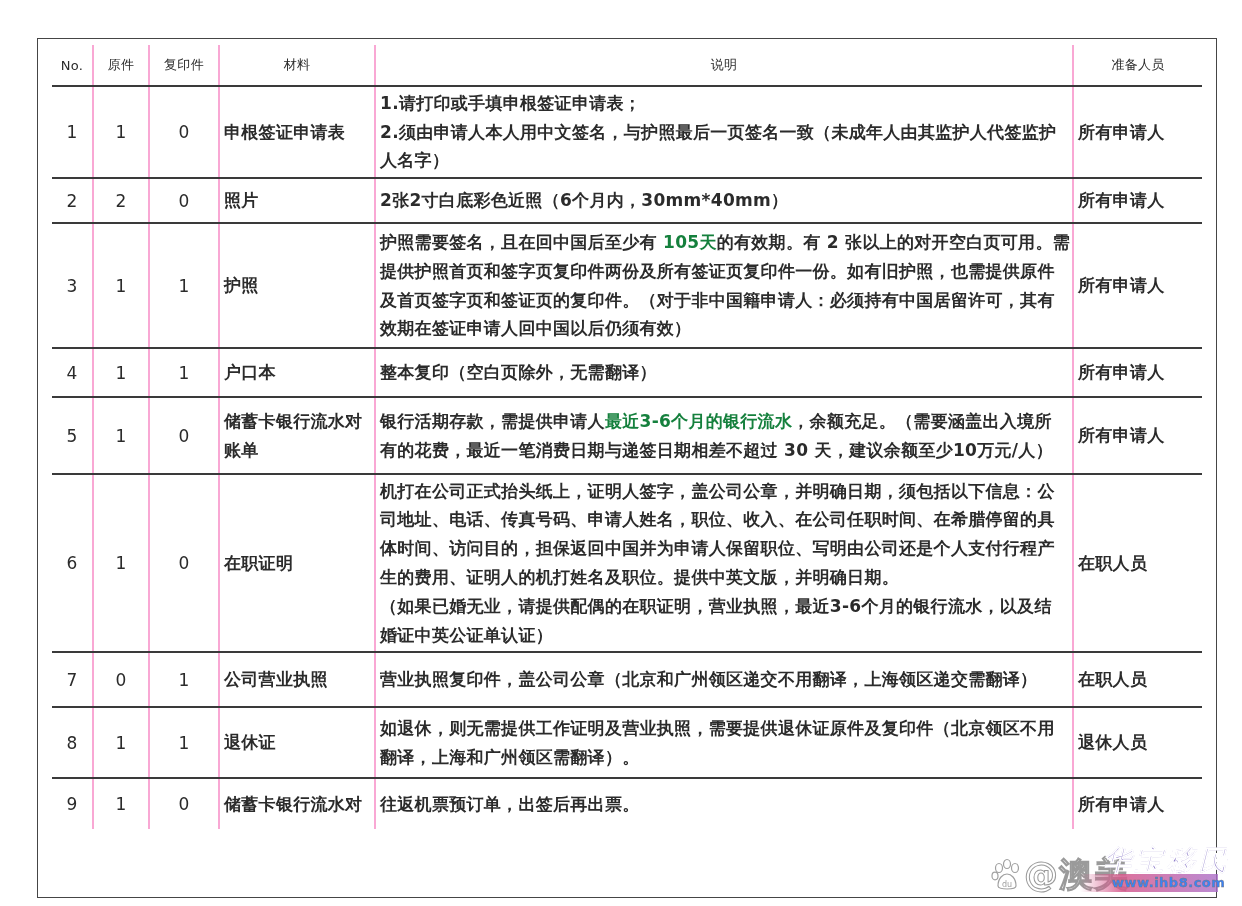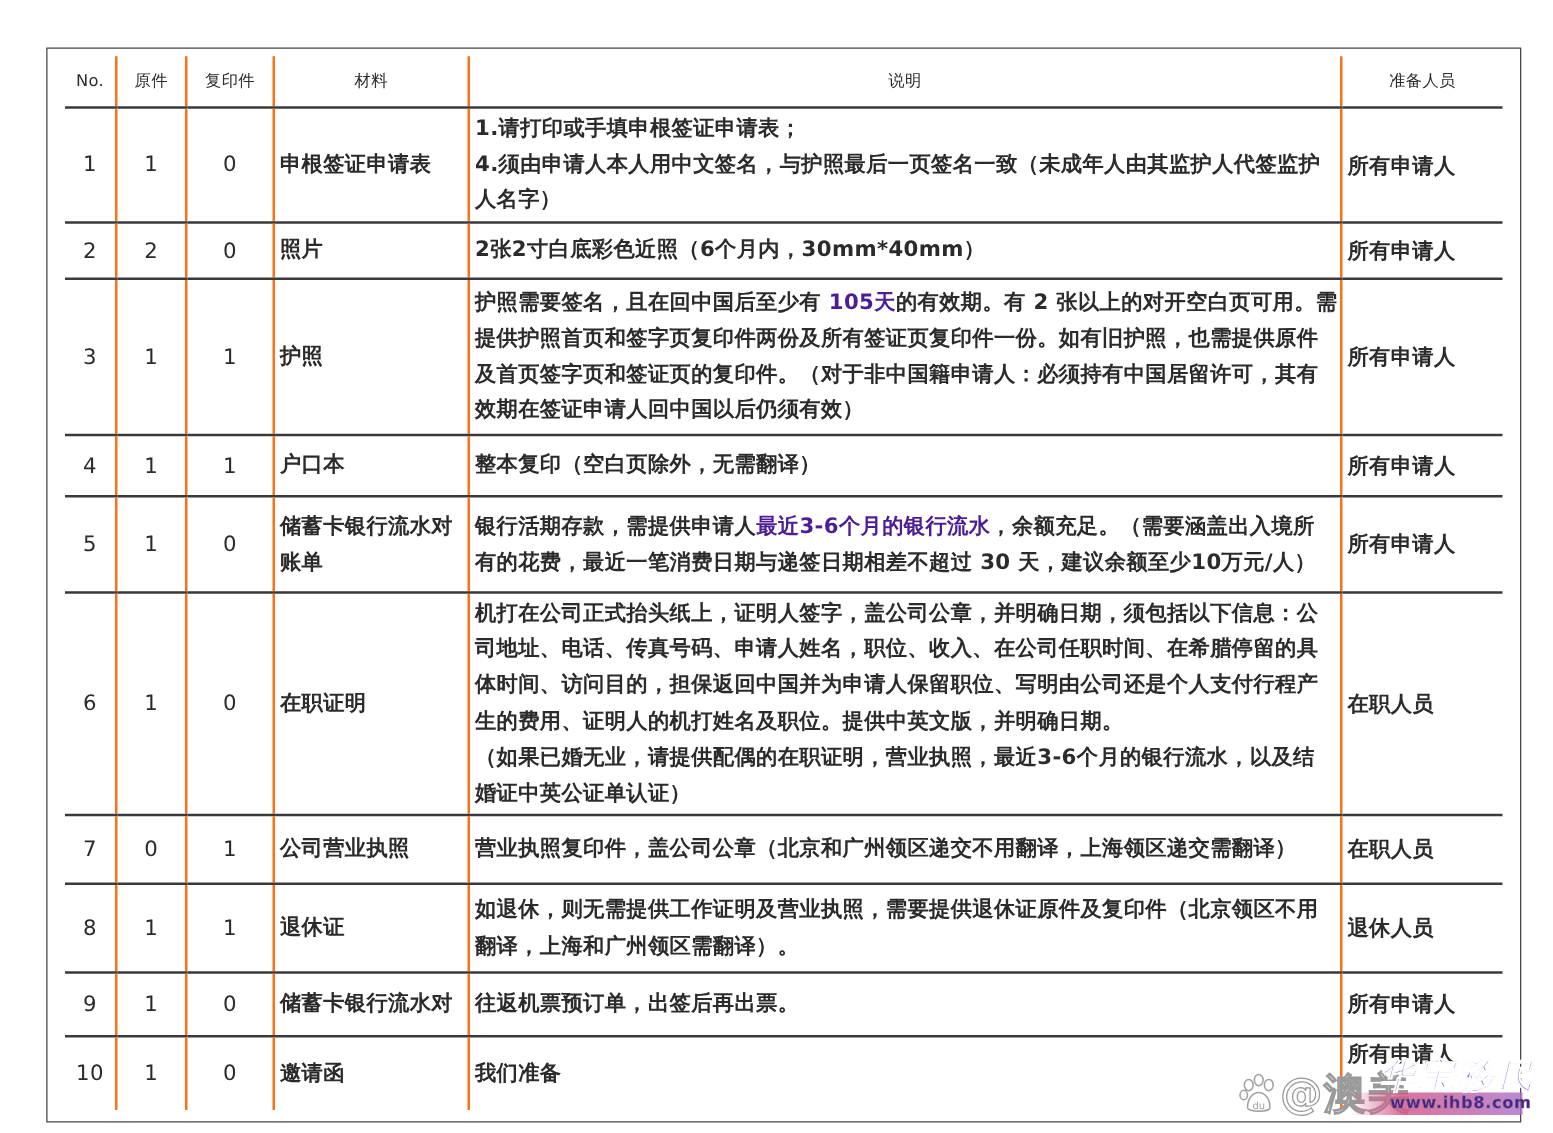--- a/index.html
+++ b/index.html
@@ -16,46 +16,46 @@
   }
   table.req {
     position: absolute; left: 52px; top: 45px;
     width: 1150px; table-layout: fixed; border-collapse: collapse;
     font-size: 17px; letter-spacing: 0.3px;
   }
   table.req td, table.req th {
     padding: 0; vertical-align: middle; overflow: hidden;
     border-bottom: 2px solid #3a3a3a;
   }
-  table.req td + td, table.req th + th { border-left: 2px solid #f97316; }
+  table.req td + td, table.req th + th { border-left: 2px solid #f9a8d4; }
   table.req tr:last-child td { border-bottom: none; }
   table.req th { font-weight: normal; font-size: 13px; text-align: center; height: 40px; }
   .c-num { text-align: center; }
   .c-left { padding-left: 4px !important; text-align: left; font-weight: bold; }
   .ln { display: block; white-space: nowrap; height: 28.8px; line-height: 28.8px; }
-  .hl { color: #4c1d95; margin-top: 24px; }
+  .hl { color: #15803d; margin-top: 24px; }
   .top { vertical-align: top !important; }
 
   
   .wm { position: absolute; pointer-events: none; }
   .wm-paw { left: 990px; top: 858px; width: 34px; height: 34px; }
   .wm-handle {
     left: 1024px; top: 852px; font-size: 34px; font-weight: bold; color: #ffffff;
     -webkit-text-stroke: 1px #9a9a9a; letter-spacing: 1px; white-space: nowrap;
   }
   .wm-bar {
     left: 1080px; top: 874px; width: 138px; height: 18px;
     background: linear-gradient(90deg, rgba(230,120,160,0.0), rgba(214,90,140,0.85) 30%, rgba(170,110,200,0.8));
   }
   .wm-brand {
     left: 1103px; top: 842px; font-size: 28px; font-weight: bold; font-style: italic;
     color: #8a78c8; -webkit-text-stroke: 0.6px #ffffff; letter-spacing: 4px; white-space: nowrap; text-align: right;
   }
   .wm-url {
-    left: 1112px; top: 875px; font-size: 13px; font-weight: bold; color: #4c1d95;
+    left: 1112px; top: 875px; font-size: 13px; font-weight: bold; color: #3b82f6;
     -webkit-text-stroke: 0.4px #777; letter-spacing: 0.5px; white-space: nowrap;
   }
 </style>
 </head>
 <body>
 
 <div class="frame"></div>
 
 <table class="req">
   <colgroup>
@@ -78,21 +78,21 @@
 
   <tr style="height:92px">
     <td class="c-num">1</td>
     <td class="c-num">1</td>
     <td class="c-num">0</td>
     <td class="c-left">
       <span class="ln">申根签证申请表</span>
     </td>
     <td class="c-left">
       <span class="ln">1.请打印或手填申根签证申请表；</span>
-      <span class="ln">4.须由申请人本人用中文签名，与护照最后一页签名一致（未成年人由其监护人代签监护</span>
+      <span class="ln">2.须由申请人本人用中文签名，与护照最后一页签名一致（未成年人由其监护人代签监护</span>
       <span class="ln">人名字）</span>
     </td>
     <td class="c-left">所有申请人</td>
   </tr>
 
   <tr style="height:45px">
     <td class="c-num">2</td>
     <td class="c-num">2</td>
     <td class="c-num">0</td>
     <td class="c-left">
@@ -199,34 +199,20 @@
     <td class="c-num">0</td>
     <td class="c-left">
       <span class="ln">储蓄卡银行流水对</span>
     </td>
     <td class="c-left">
       <span class="ln">往返机票预订单，出签后再出票。</span>
     </td>
     <td class="c-left">所有申请人</td>
   </tr>
 
-  <tr style="height:59px">
-    <td class="c-num">10</td>
-    <td class="c-num">1</td>
-    <td class="c-num">0</td>
-    <td class="c-left">
-      <span class="ln">邀请函</span>
-    </td>
-    <td class="c-left">
-      <span class="ln">我们准备</span>
-    </td>
-    <td class="c-left top">
-      <span class="ln">所有申请人</span>
-    </td>
-  </tr>
 </tbody>
   </table>
 
 <svg class="wm wm-paw" viewBox="0 0 34 34">
   <g fill="#ffffff" stroke="#a0a0a0" stroke-width="1.2">
     <ellipse cx="9" cy="10" rx="3.5" ry="4.5"></ellipse>
     <ellipse cx="17" cy="6" rx="3.5" ry="4.5"></ellipse>
     <ellipse cx="25" cy="10" rx="3.5" ry="4.5"></ellipse>
     <ellipse cx="5" cy="18" rx="3" ry="3.8"></ellipse>
     <path d="M8 28 C8 20 13 16 17 16 C21 16 26 20 26 28 C26 32 8 32 8 28 Z"></path>

